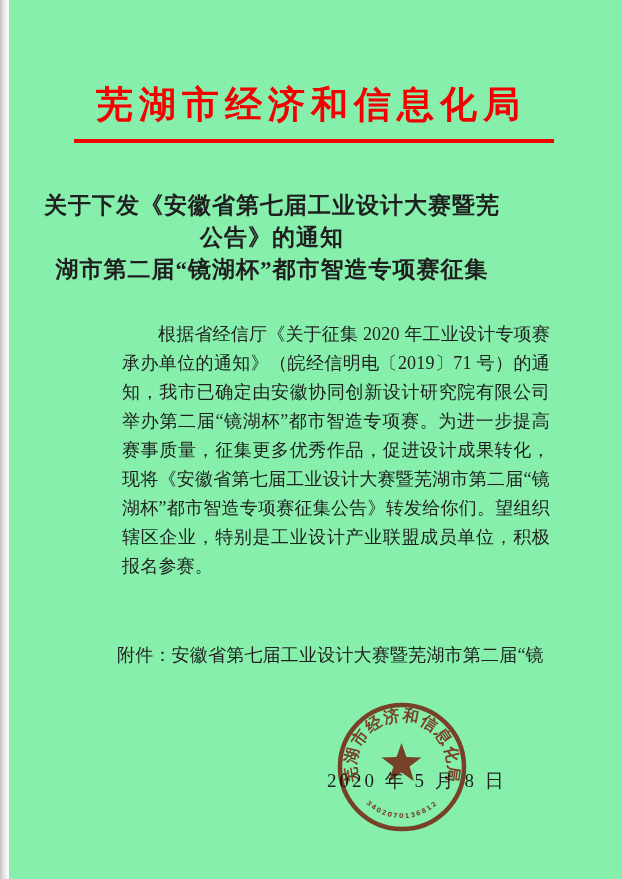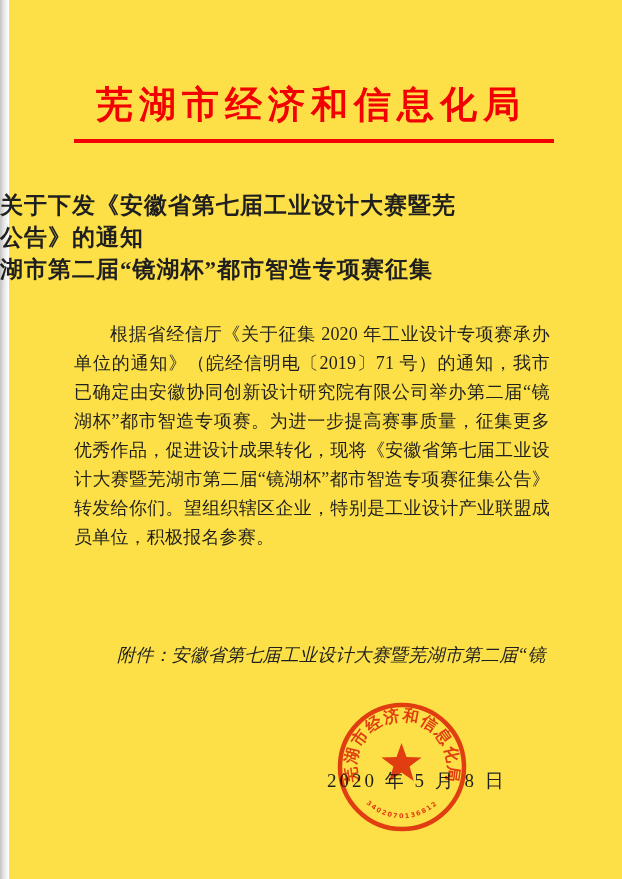--- a/index.html
+++ b/index.html
@@ -1,20 +1,20 @@
 <!DOCTYPE html>
 <html style="--header-red: #f30000; --seal-red: #e13b2e; --ink: #1f1f1f;"><head>
 <meta charset="utf-8">
 <style>
   html, body { margin: 0; padding: 0; background: #ffffff; }
   .page {
     position: relative;
     width: 622px;
     height: 879px;
-    background: #fde047;
+    background: #86efac;
     overflow: hidden;
     font-family: "Liberation Serif", "DejaVu Serif", serif;
     color: var(--ink, #1f1f1f);
   }
   .edge {
     position: absolute; left: 0; top: 0; bottom: 0; width: 9px;
     background: linear-gradient(to right, #c3c3c3 0%, #e7e7e7 45%, #ffffff 100%);
   }
   .header {
     position: absolute; left: 0; top: 80px; width: 622px;
@@ -24,35 +24,36 @@
     color: var(--header-red, #f30000);
     white-space: nowrap;
   }
   .rule {
     position: absolute; left: 74px; top: 139px;
     width: 480px; height: 4px;
     background: var(--header-red, #f30000);
   }
   .title {
     position: absolute; left: 0; top: 190px; width: 544px;
+    text-align: center;
     font-size: 23px; font-weight: bold;
     line-height: 32px; letter-spacing: 1px;
   }
   .docbody {
     position: absolute; left: 74px; top: 320px; width: 476px;
     font-size: 18px; line-height: 29px; letter-spacing: 0.2px;
     text-align: justify;
   }
   .docbody p { margin: 0; }
-  .docbody p.para { text-indent: 2em; }
+  .docbody p.para { text-indent: 2em; margin-left: 48px; }
   .attachment {
     position: absolute; left: 74px; top: 640px; width: 476px;
     font-size: 18px; line-height: 30px; letter-spacing: 0.2px;
   }
-  .att1 { padding-left: 43px; font-style: italic; }
+  .att1 { padding-left: 43px; }
   .att2 { padding-left: 69px; }
   .date {
     position: absolute; left: 327px; top: 768px;
     font-size: 19px; letter-spacing: 3px;
     color: var(--ink, #1f1f1f);
     white-space: nowrap;
     z-index: 1;
   }
   .seal {
     position: absolute; left: 334px; top: 701px;

